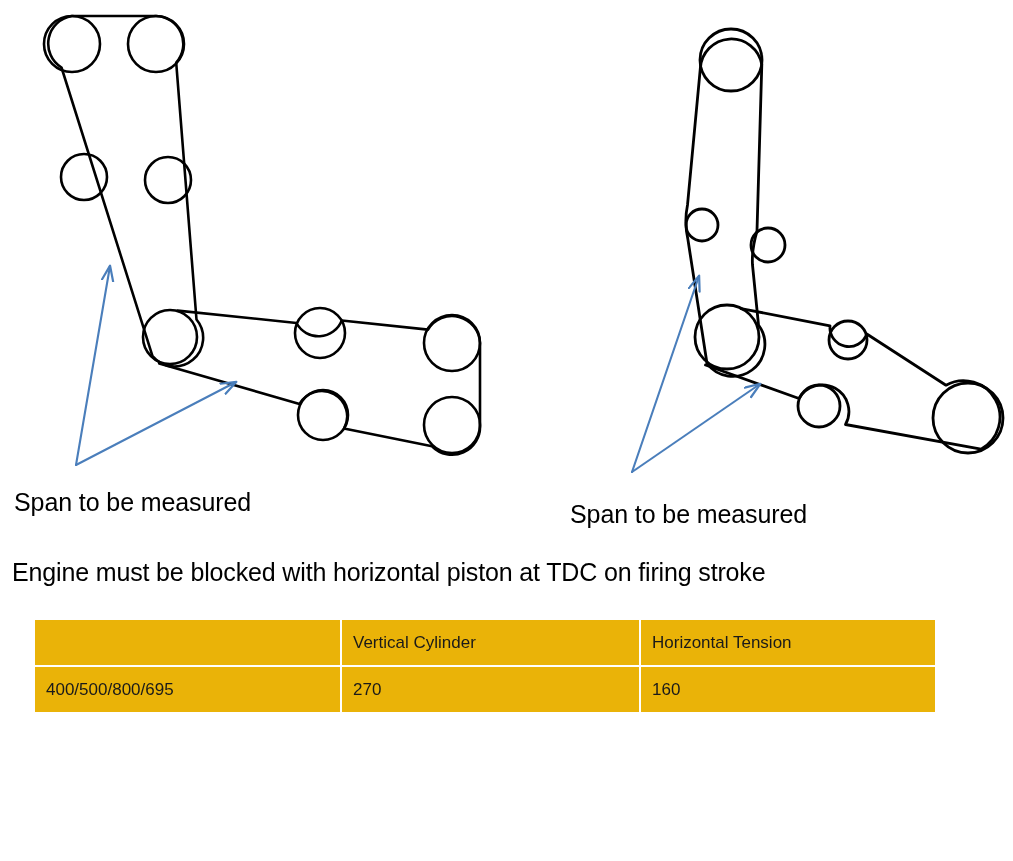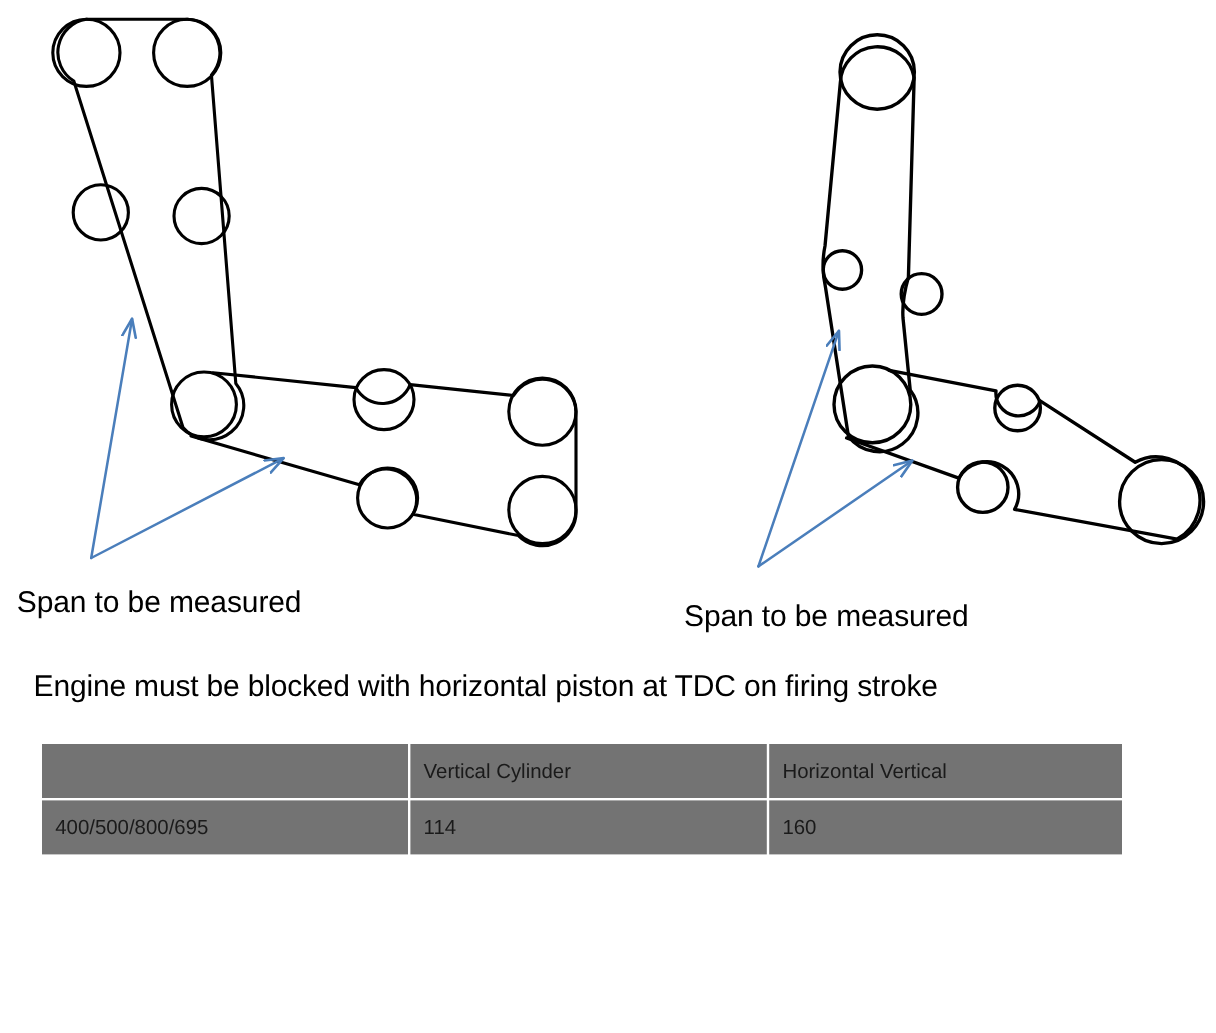--- a/index.html
+++ b/index.html
@@ -31,39 +31,39 @@
     font-size: 25px;
     font-weight: 400;
     color: #000000;
     white-space: nowrap;
     letter-spacing: -0.1px;
   }
   #caption-left  { left: 14px;  top: 488px; }
   #caption-right { left: 570px; top: 500px; }
   #blocking-note {
     position: absolute;
-    left: 28px;
+    left: 12px;
     top: 558px;
     font-size: 25px;
     font-weight: 400;
     white-space: nowrap;
     letter-spacing: -0.15px;
   }
   
   #spec-table {
     position: absolute;
     left: 33px;
     top: 618px;
     width: 898px;
     border-collapse: separate;
     border-spacing: 2px 2px;
     table-layout: fixed;
   }
   #spec-table td {
-    background: #737373;
+    background: #eab308;
     font-size: 17px;
     color: #1a1a1a;
     padding: 11px 0 11px 11px;
     vertical-align: middle;
     height: 23px;
     font-weight: 400;
   }
   #spec-table col.c1 { width: 305px; }
   #spec-table col.c2 { width: 297px; }
   #spec-table col.c3 { width: 294px; }
@@ -161,23 +161,23 @@
   <table id="spec-table">
     <colgroup>
       <col class="c1">
         <col class="c2">
         <col class="c3">
     </colgroup>
     <tbody>
       <tr>
         <td></td>
         <td>Vertical Cylinder</td>
-        <td>Horizontal Vertical</td>
+        <td>Horizontal Tension</td>
       </tr>
       <tr>
         <td>400/500/800/695</td>
-        <td>114</td>
+        <td>270</td>
         <td>160</td>
       </tr>
     </tbody>
   </table>
 
 </div>
 
 </body></html>

